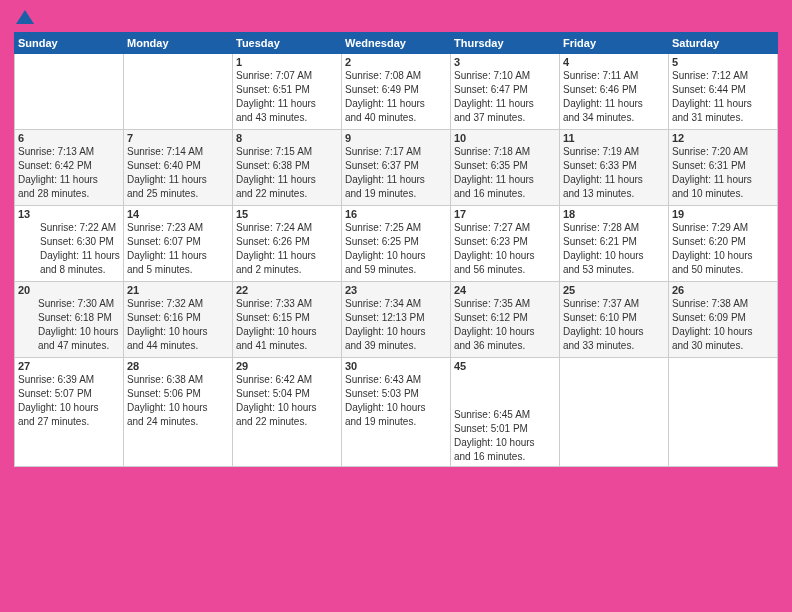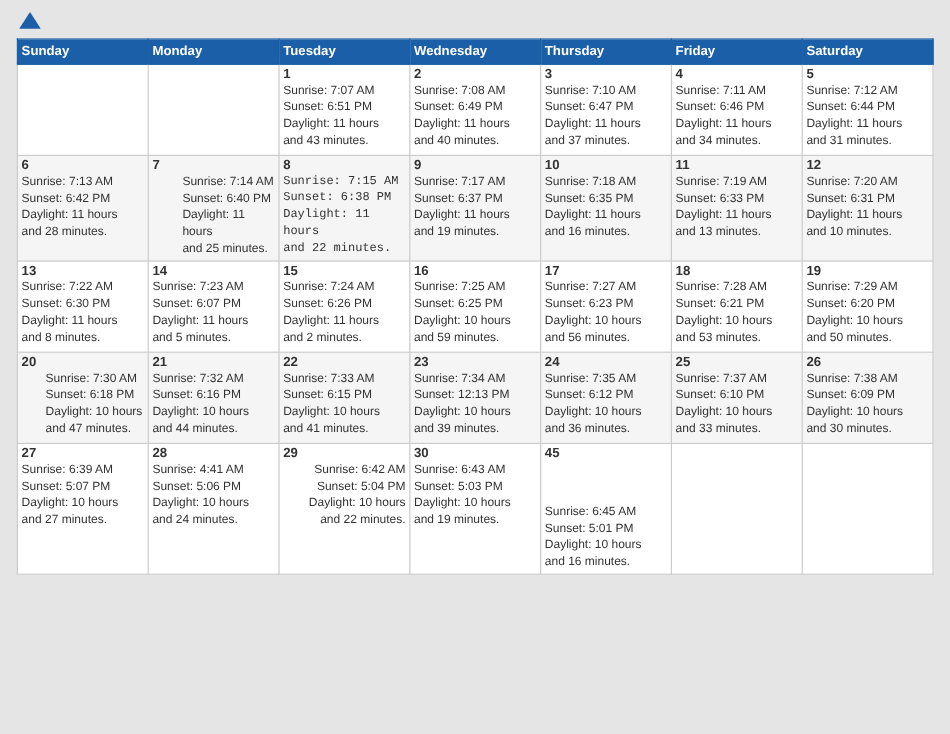--- a/index.html
+++ b/index.html
@@ -7,21 +7,21 @@
       font-family: Arial, sans-serif;
       background: #fff;
       width: 792px;
       height: 612px;
       overflow: hidden;
     }
     .page {
       width: 792px;
       height: 612px;
       padding: 10px 14px;
-      background: #e5e5e5;
+      background: #ec4899;
     }
     .header {
       display: flex;
       justify-content: space-between;
       align-items: flex-start;
       margin-bottom: 6px;
     }
     .logo {
       display: flex;
       flex-direction: column;
@@ -178,28 +178,28 @@
         <tr>
           <td>
             <span class="day-num">6</span>
             <div class="day-info" style="white-space: pre-line;">Sunrise: 7:13 AM
 Sunset: 6:42 PM
 Daylight: 11 hours
 and 28 minutes.</div>
           </td>
           <td>
             <span class="day-num">7</span>
-            <div class="day-info" style="white-space: pre-line; margin-left: 25px;">Sunrise: 7:14 AM
+            <div class="day-info" style="white-space: pre-line;">Sunrise: 7:14 AM
 Sunset: 6:40 PM
 Daylight: 11 hours
 and 25 minutes.</div>
           </td>
           <td>
             <span class="day-num">8</span>
-            <div class="day-info" style="white-space: pre-line; font-family: Liberation Mono, monospace;">Sunrise: 7:15 AM
+            <div class="day-info" style="white-space: pre-line;">Sunrise: 7:15 AM
 Sunset: 6:38 PM
 Daylight: 11 hours
 and 22 minutes.</div>
           </td>
           <td>
             <span class="day-num">9</span>
             <div class="day-info" style="white-space: pre-line;">Sunrise: 7:17 AM
 Sunset: 6:37 PM
 Daylight: 11 hours
 and 19 minutes.</div>
@@ -222,21 +222,21 @@
             <span class="day-num">12</span>
             <div class="day-info" style="white-space: pre-line;">Sunrise: 7:20 AM
 Sunset: 6:31 PM
 Daylight: 11 hours
 and 10 minutes.</div>
           </td>
         </tr>
         <tr>
           <td>
             <span class="day-num">13</span>
-            <div class="day-info" style="white-space: pre-line;">Sunrise: 7:22 AM
+            <div class="day-info" style="white-space: pre-line; margin-left: 22px;">Sunrise: 7:22 AM
 Sunset: 6:30 PM
 Daylight: 11 hours
 and 8 minutes.</div>
           </td>
           <td>
             <span class="day-num">14</span>
             <div class="day-info" style="white-space: pre-line;">Sunrise: 7:23 AM
 Sunset: 6:07 PM
 Daylight: 11 hours
 and 5 minutes.</div>
@@ -331,28 +331,28 @@
         <tr>
           <td>
             <span class="day-num">27</span>
             <div class="day-info" style="white-space: pre-line;">Sunrise: 6:39 AM
 Sunset: 5:07 PM
 Daylight: 10 hours
 and 27 minutes.</div>
           </td>
           <td>
             <span class="day-num">28</span>
-            <div class="day-info" style="white-space: pre-line;">Sunrise: 4:41 AM
+            <div class="day-info" style="white-space: pre-line;">Sunrise: 6:38 AM
 Sunset: 5:06 PM
 Daylight: 10 hours
 and 24 minutes.</div>
           </td>
           <td>
             <span class="day-num">29</span>
-            <div class="day-info" style="white-space: pre-line; text-align: right;">Sunrise: 6:42 AM
+            <div class="day-info" style="white-space: pre-line;">Sunrise: 6:42 AM
 Sunset: 5:04 PM
 Daylight: 10 hours
 and 22 minutes.</div>
           </td>
           <td>
             <span class="day-num">30</span>
             <div class="day-info" style="white-space: pre-line;">Sunrise: 6:43 AM
 Sunset: 5:03 PM
 Daylight: 10 hours
 and 19 minutes.</div>

